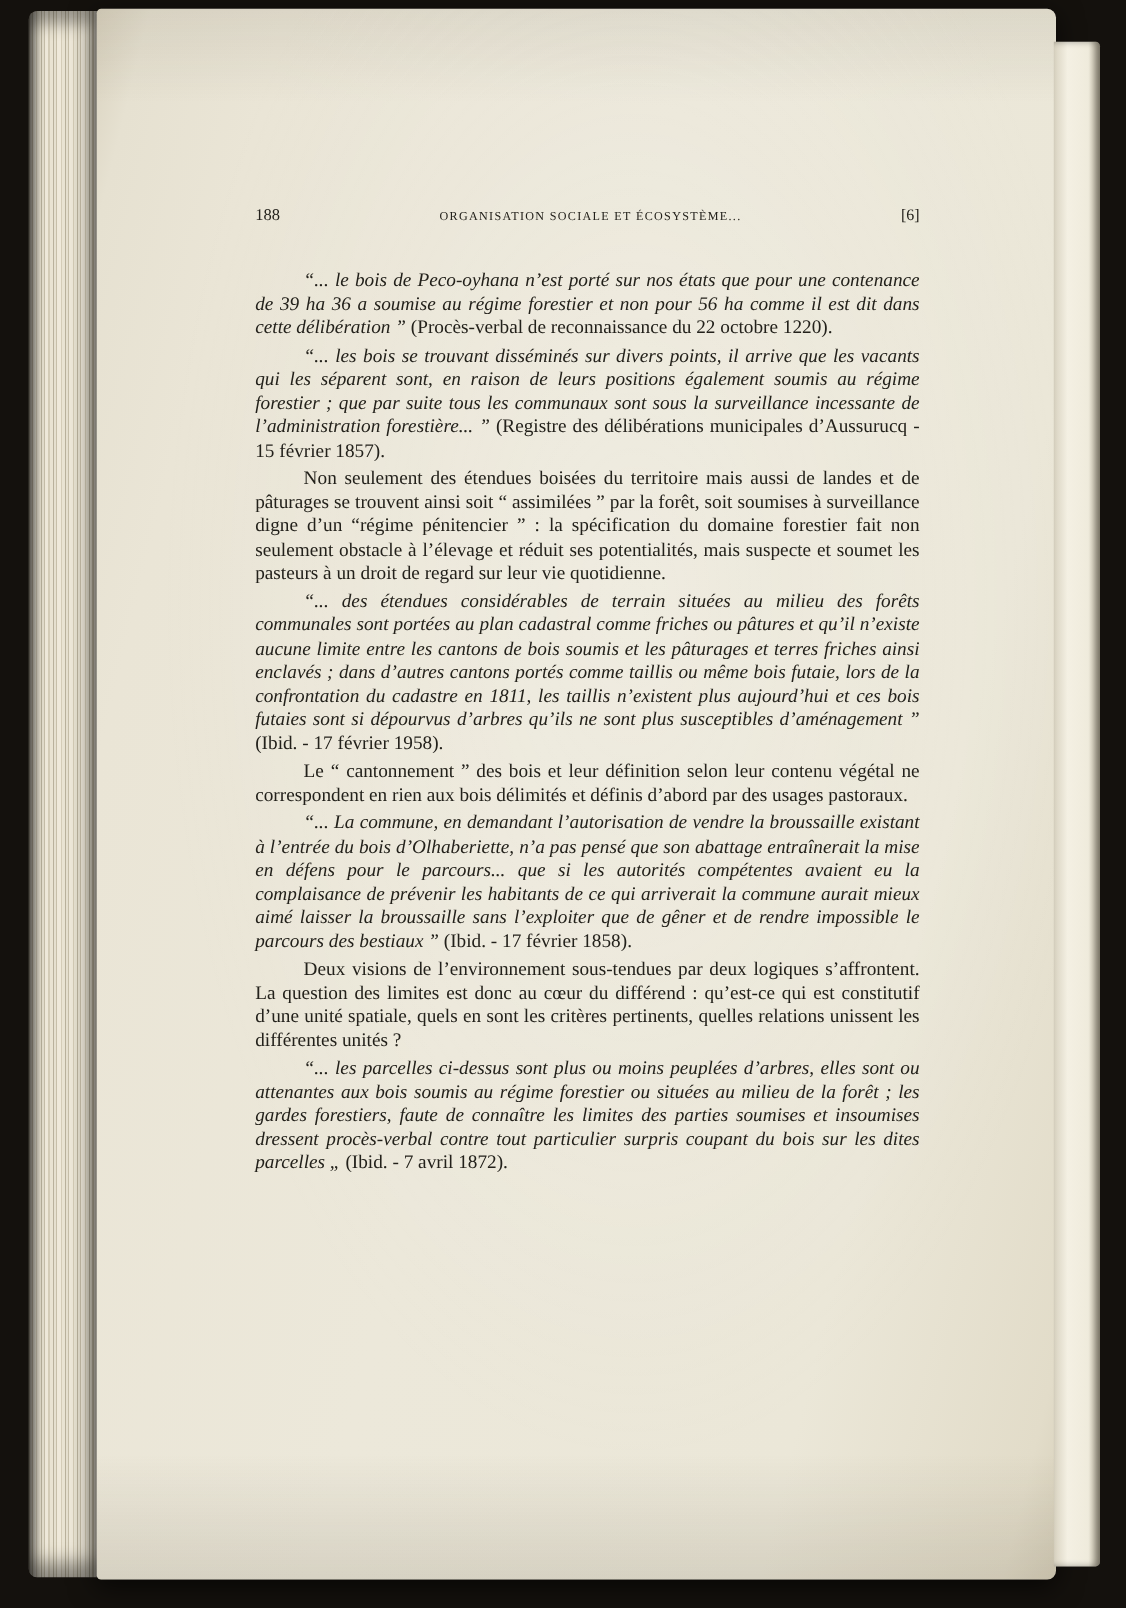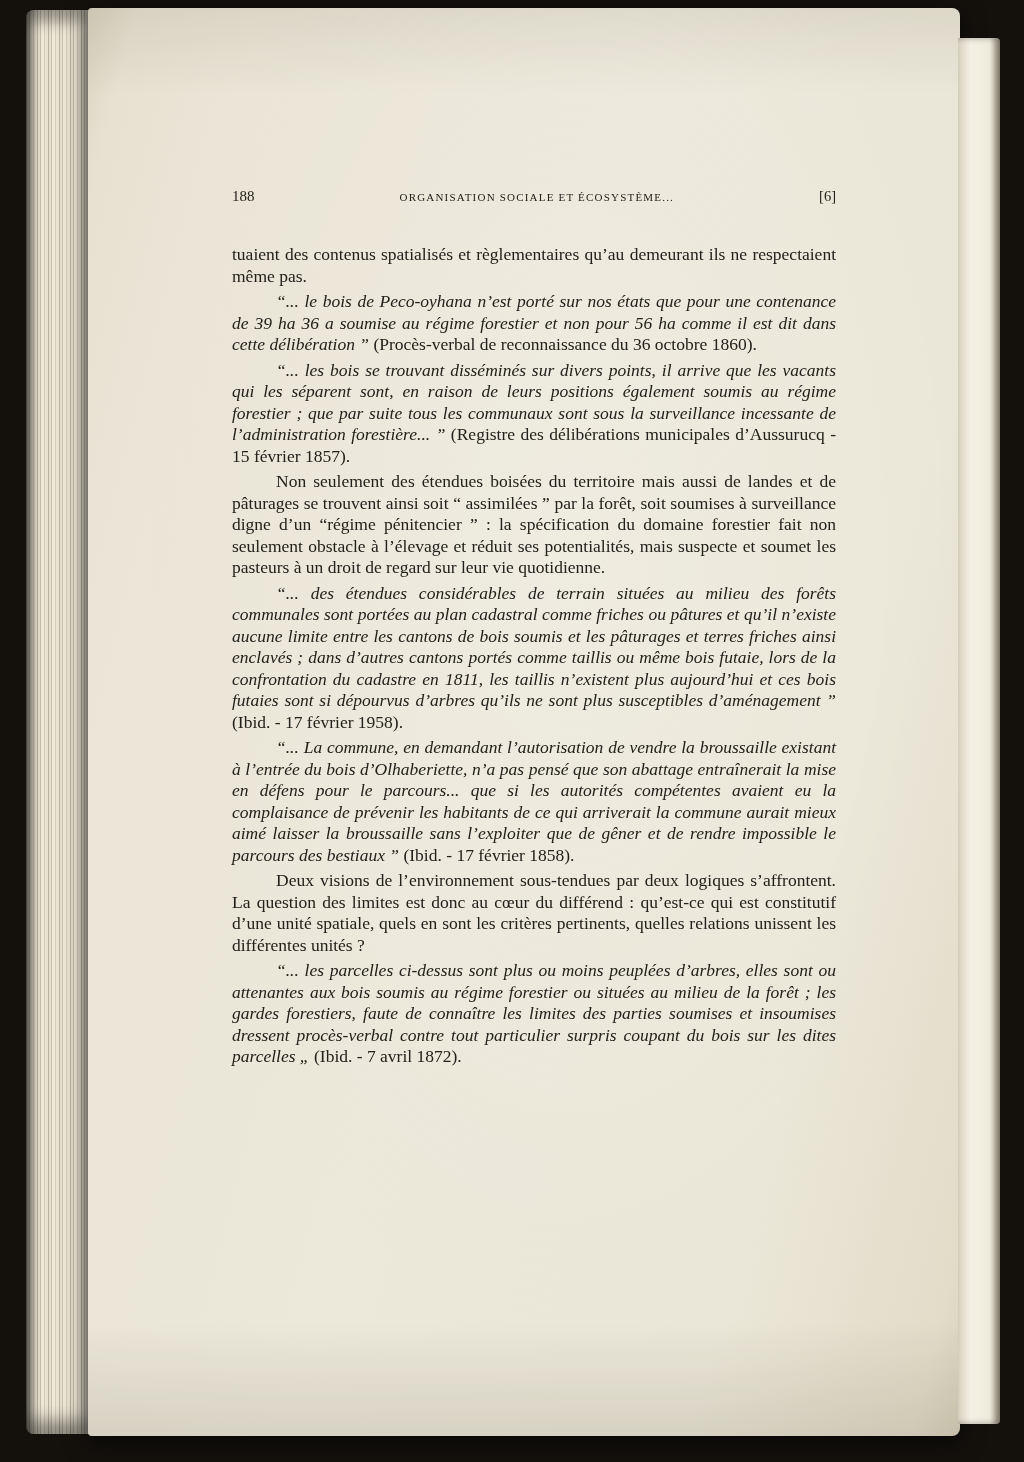--- a/index.html
+++ b/index.html
@@ -91,25 +91,25 @@
   <div class="book-page">
     <div class="page-shading"></div>
 
     <div class="page-header">
       <span class="page-number">188</span>
       <span class="running-title">ORGANISATION SOCIALE ET ÉCOSYSTÈME...</span>
       <span class="section-marker">[6]</span>
     </div>
 
     <div class="text-block">
-        <p class="para"><span class="seg-normal">tuaient des contenus spatialisés et règlementaires qu’au demeurant ils ne respectaient même pas.</span></p>
-        <p class="para indent quote"><span class="seg-italic">“... le bois de Peco-oyhana n’est porté sur nos états que pour une contenance de 39 ha 36 a soumise au régime forestier et non pour 56 ha comme il est dit dans cette délibération ” </span><span class="seg-normal">(Procès-verbal de reconnaissance du 36 octobre 1860).</span></p>
+        <p class="para indent quote"><span class="seg-italic">“... le bois de Peco-oyhana n’est porté sur nos états que pour une contenance de 39 ha 36 a soumise au régime forestier et non pour 56 ha comme il est dit dans cette délibération ” </span><span class="seg-normal">(Procès-verbal de reconnaissance du 22 octobre 1220).</span></p>
         <p class="para indent quote"><span class="seg-italic">“... les bois se trouvant disséminés sur divers points, il arrive que les vacants qui les séparent sont, en raison de leurs positions également soumis au régime forestier ; que par suite tous les communaux sont sous la surveillance incessante de l’administration forestière... ” </span><span class="seg-normal">(Registre des délibérations municipales d’Aussurucq - 15 février 1857).</span></p>
         <p class="para indent"><span class="seg-normal">Non seulement des étendues boisées du territoire mais aussi de landes et de pâturages se trouvent ainsi soit “ assimilées ” par la forêt, soit soumises à surveillance digne d’un “régime pénitencier ” : la spécification du domaine forestier fait non seulement obstacle à l’élevage et réduit ses potentialités, mais suspecte et soumet les pasteurs à un droit de regard sur leur vie quotidienne.</span></p>
         <p class="para indent quote"><span class="seg-italic">“... des étendues considérables de terrain situées au milieu des forêts communales sont portées au plan cadastral comme friches ou pâtures et qu’il n’existe aucune limite entre les cantons de bois soumis et les pâturages et terres friches ainsi enclavés ; dans d’autres cantons portés comme taillis ou même bois futaie, lors de la confrontation du cadastre en 1811, les taillis n’existent plus aujourd’hui et ces bois futaies sont si dépourvus d’arbres qu’ils ne sont plus susceptibles d’aménagement ” </span><span class="seg-normal">(Ibid. - 17 février 1958).</span></p>
+        <p class="para indent"><span class="seg-normal">Le “ cantonnement ” des bois et leur définition selon leur contenu végétal ne correspondent en rien aux bois délimités et définis d’abord par des usages pastoraux.</span></p>
         <p class="para indent quote"><span class="seg-italic">“... La commune, en demandant l’autorisation de vendre la broussaille existant à l’entrée du bois d’Olhaberiette, n’a pas pensé que son abattage entraînerait la mise en défens pour le parcours... que si les autorités compétentes avaient eu la complaisance de prévenir les habitants de ce qui arriverait la commune aurait mieux aimé laisser la broussaille sans l’exploiter que de gêner et de rendre impossible le parcours des bestiaux ” </span><span class="seg-normal">(Ibid. - 17 février 1858).</span></p>
         <p class="para indent"><span class="seg-normal">Deux visions de l’environnement sous-tendues par deux logiques s’affrontent. La question des limites est donc au cœur du différend : qu’est-ce qui est constitutif d’une unité spatiale, quels en sont les critères pertinents, quelles relations unissent les différentes unités ?</span></p>
         <p class="para indent quote"><span class="seg-italic">“... les parcelles ci-dessus sont plus ou moins peuplées d’arbres, elles sont ou attenantes aux bois soumis au régime forestier ou situées au milieu de la forêt ; les gardes forestiers, faute de connaître les limites des parties soumises et insoumises dressent procès-verbal contre tout particulier surpris coupant du bois sur les dites parcelles „ </span><span class="seg-normal">(Ibid. - 7 avril 1872).</span></p>
       </div>
   </div>
 
   <div class="facing-page"></div>
 
 </div>
 

